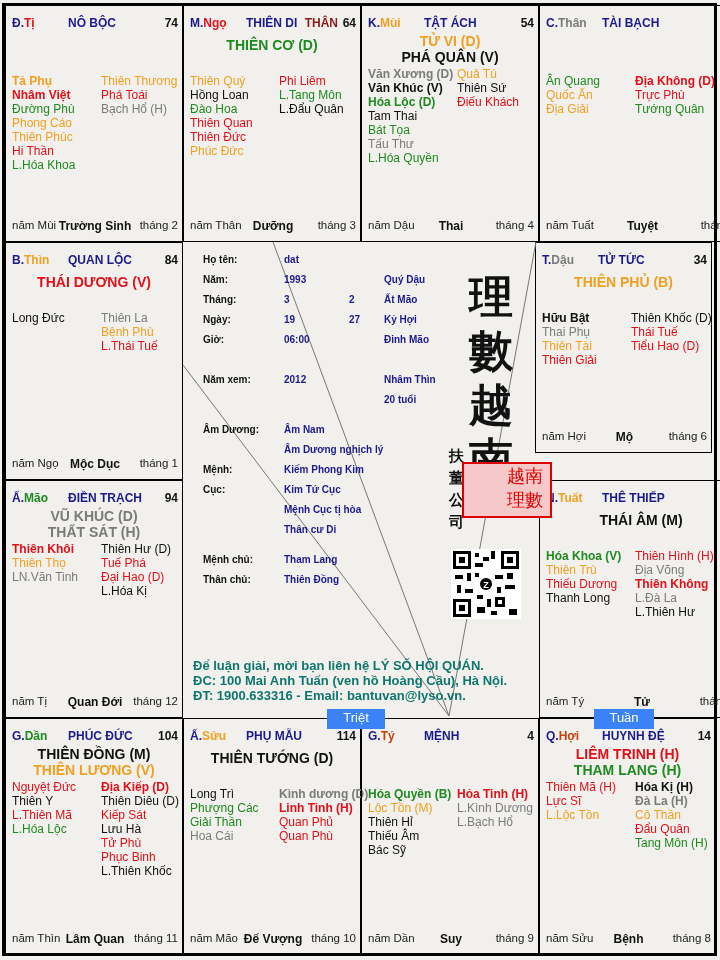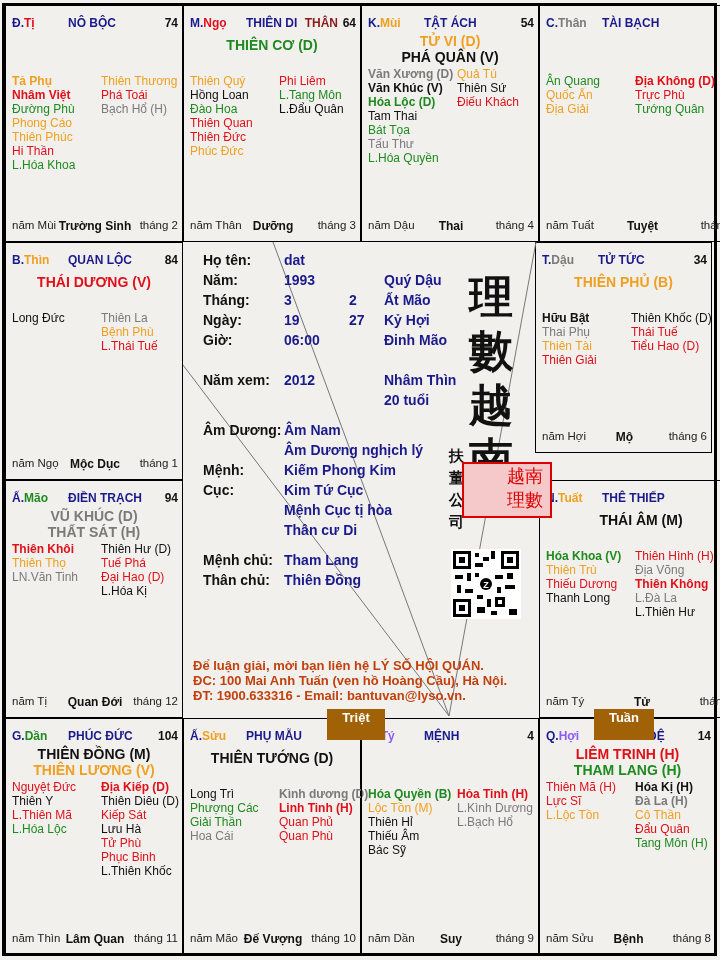--- a/index.html
+++ b/index.html
@@ -16,30 +16,30 @@
   .col { position:absolute; top:0; }
   .col.l { left:0; }
   .col.r { left:89px; }
   .st { display:block; white-space:nowrap; }
   .b { font-weight:bold; }
   .ftr { position:absolute; bottom:8px; left:6px; right:4px; height:14px; font-size:11.5px; color:#222; }
   .ftr .yr { position:absolute; left:0; }
   .ftr .ph { position:absolute; left:0; right:0; text-align:center; font-weight:bold; color:#111; font-size:12px; }
   .ftr .mo { position:absolute; right:0; }
   .center { position:absolute; left:181px; top:240px; width:357px; height:477px; box-sizing:border-box; }
-  .info { position:absolute; font-size:14px; font-weight:bold; line-height:20px; }
+  .info { position:absolute; font-size:10px; font-weight:bold; line-height:20px; }
   .lbl { color:#111; }
   .val { color:#1a1a8c; }
-  .contact { position:absolute; left:12px; top:418px; font-size:13px; font-weight:bold; color:#c2410c; line-height:15px; }
-  .tag { position:absolute; background:#a16207; color:#fff; font-weight:bold; font-size:13px; text-align:center; height:31px; line-height:17px; }
+  .contact { position:absolute; left:12px; top:418px; font-size:13px; font-weight:bold; color:#0f766e; line-height:15px; }
+  .tag { position:absolute; background:#3b82f6; color:#fff; font-weight:normal; font-size:13px; text-align:center; height:20px; line-height:17px; }
   .calli { position:absolute; font-family:"DejaVu Serif", serif; font-size:44px; color:#111; line-height:54px; font-weight:bold; }
   .seal { position:absolute; border:2px solid #d00; background:#f5c9c9; color:#d00; font-size:14px; text-align:center; }
   svg.lines { position:absolute; left:0; top:0; pointer-events:none; }
   .c-gold { color:#f0a020; } .c-red { color:#e0101a; } .c-green { color:#1f8a1f; }
-  .c-grey { color:#7a7a7a; } .c-black { color:#111; } .c-navy { color:#8b5cf6;margin-top:40px; }
+  .c-grey { color:#7a7a7a; } .c-black { color:#111; } .c-navy { color:#c2410c;margin-top:40px; }
 </style>
 </head>
 <body>
 
 <div class="board"></div>
 
 <div id="cells">
     <div class="cell" style="left: 5px; top: 5px; width: 178px; height: 237px;">
       <div class="hdr">
       <span class="can"><span>Đ.</span><span class="c-red">Tị</span></span>

